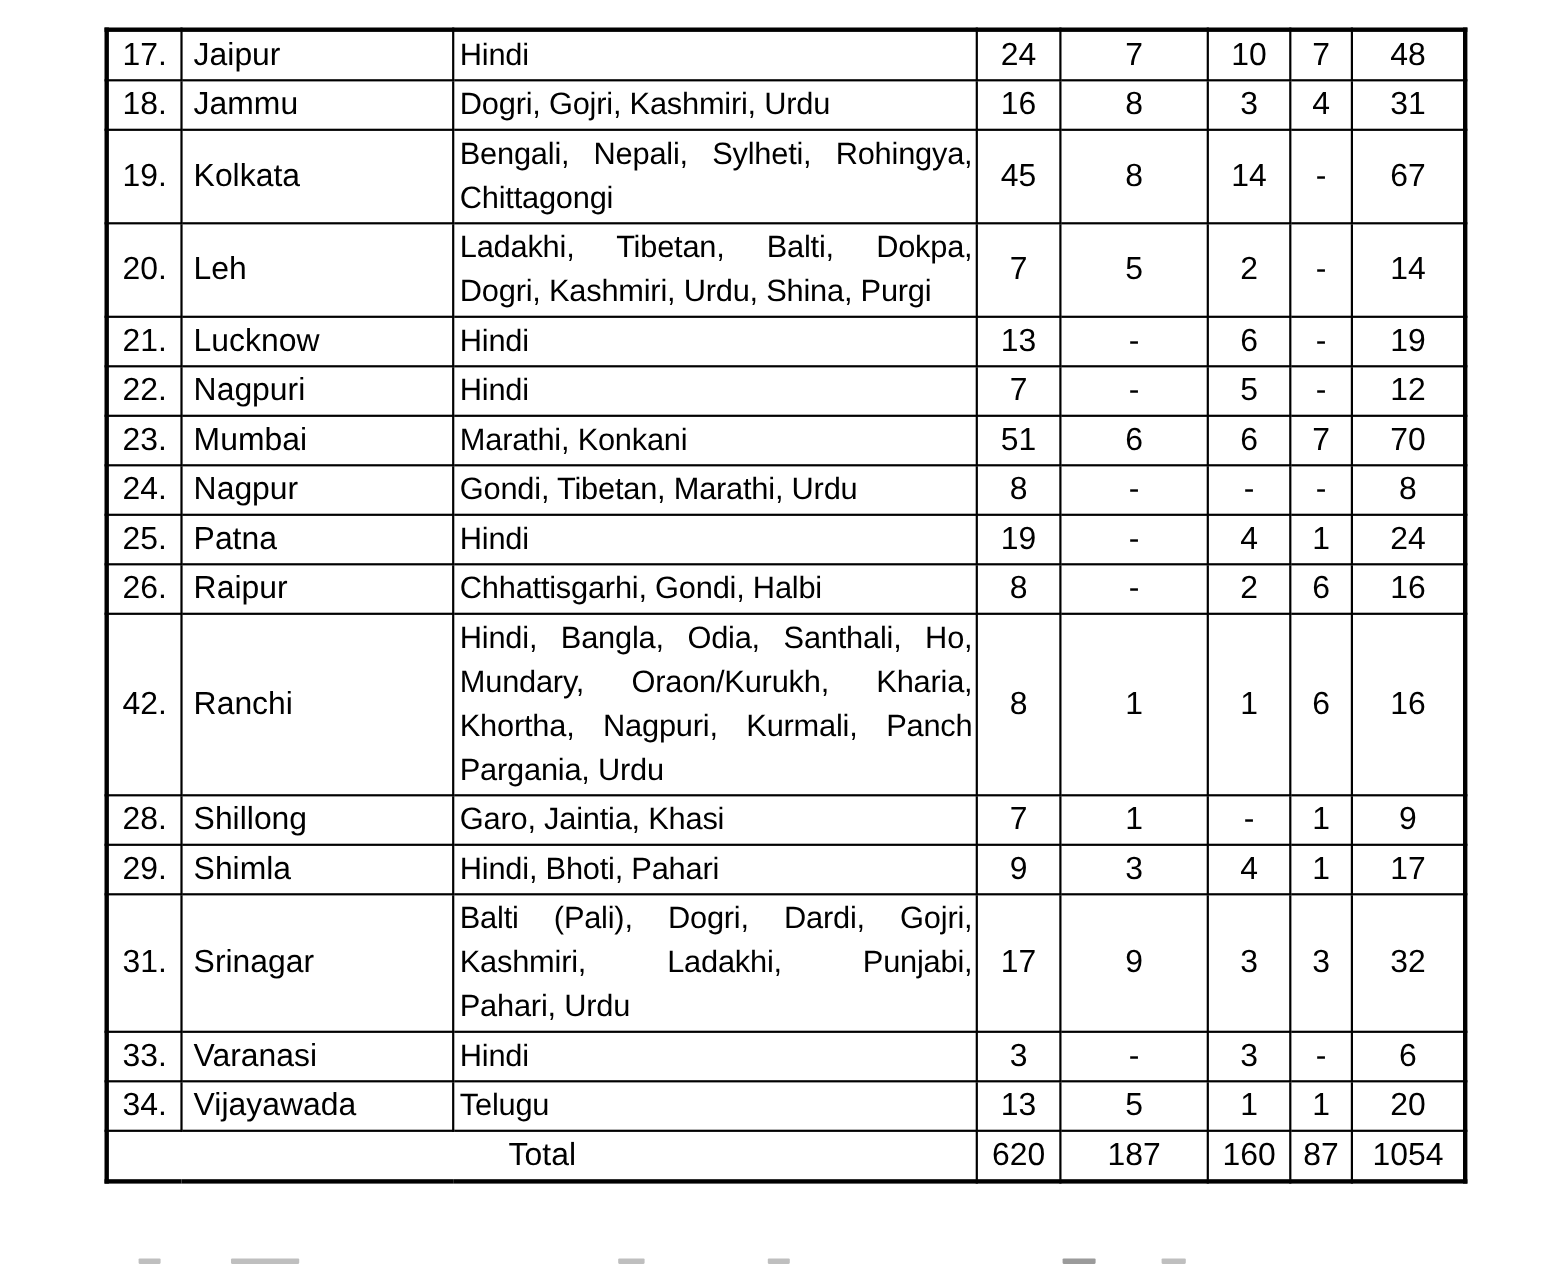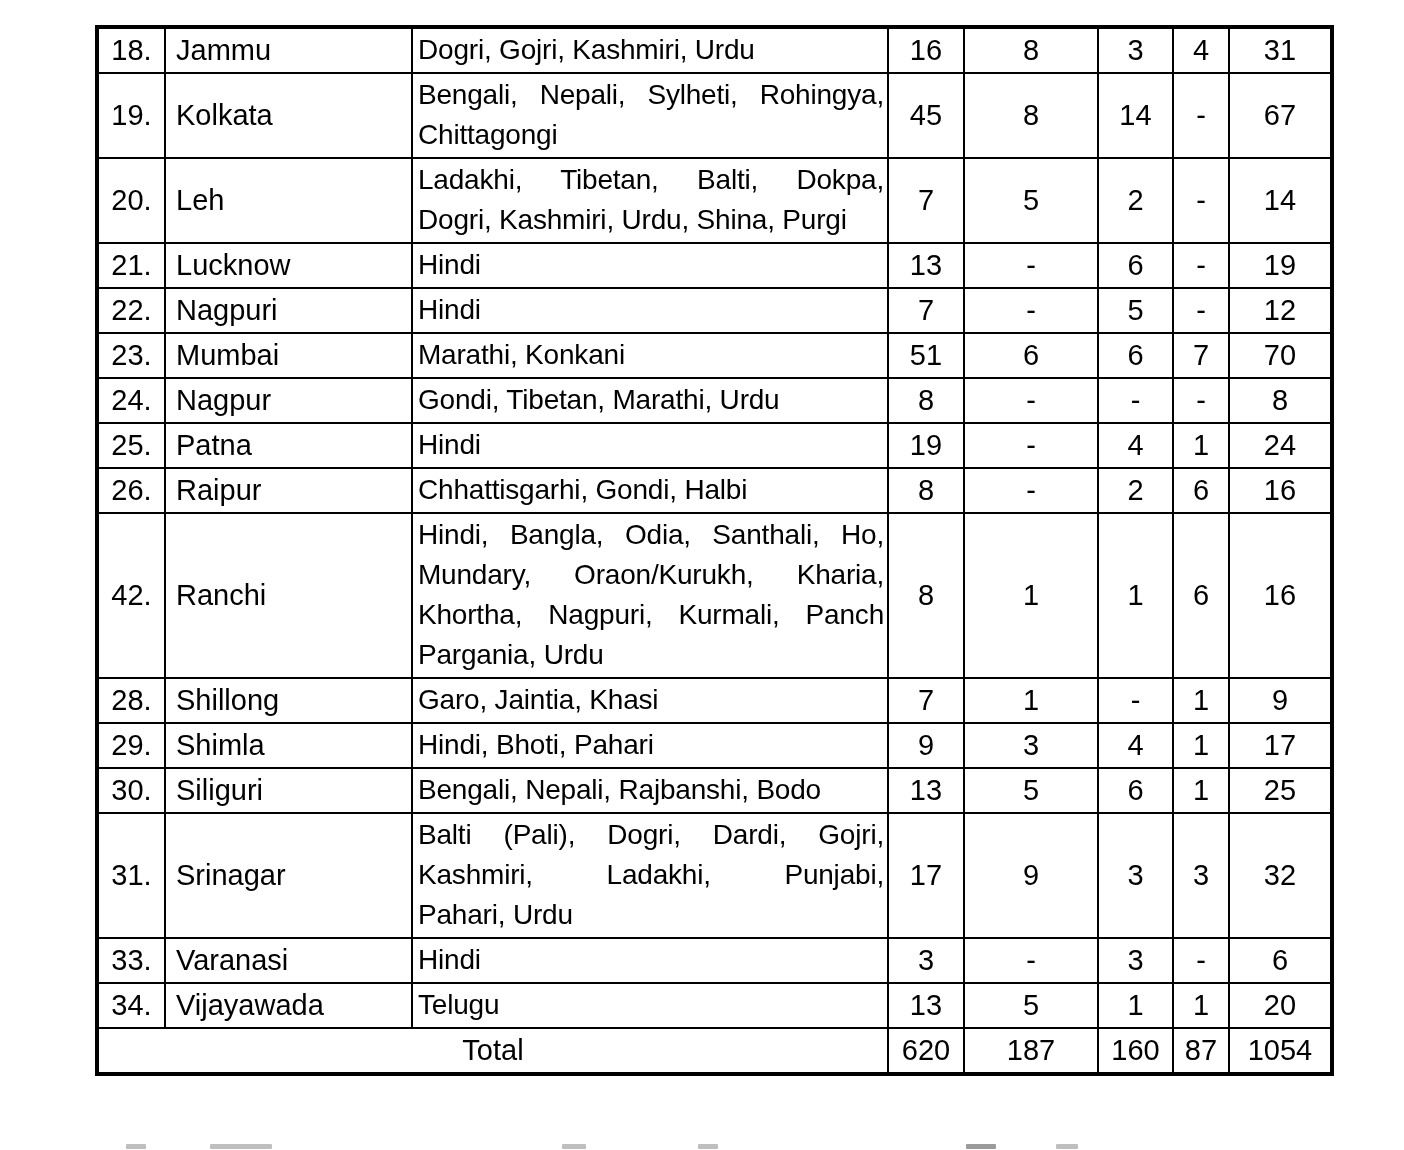--- a/index.html
+++ b/index.html
@@ -63,20 +63,32 @@
       <col style="width:247px">
       <col style="width:476px">
       <col style="width:76px">
       <col style="width:134px">
       <col style="width:75px">
       <col style="width:56px">
       <col style="width:103px">
     </colgroup>
     <tbody>
         <tr>
+          <td class="serial">17.</td>
+          <td class="city">Jaipur</td>
+          <td class="lang">
+            <div class="lang-line">Hindi</div>
+          </td>
+          <td class="num">24</td>
+          <td class="num">7</td>
+          <td class="num">10</td>
+          <td class="num">7</td>
+          <td class="num">48</td>
+        </tr>
+        <tr>
           <td class="serial">18.</td>
           <td class="city">Jammu</td>
           <td class="lang">
             <div class="lang-line">Dogri, Gojri, Kashmiri, Urdu</div>
           </td>
           <td class="num">16</td>
           <td class="num">8</td>
           <td class="num">3</td>
           <td class="num">4</td>
           <td class="num">31</td>
@@ -210,32 +222,20 @@
           <td class="serial">29.</td>
           <td class="city">Shimla</td>
           <td class="lang">
             <div class="lang-line">Hindi, Bhoti, Pahari</div>
           </td>
           <td class="num">9</td>
           <td class="num">3</td>
           <td class="num">4</td>
           <td class="num">1</td>
           <td class="num">17</td>
-        </tr>
-        <tr>
-          <td class="serial">30.</td>
-          <td class="city">Siliguri</td>
-          <td class="lang">
-            <div class="lang-line">Bengali, Nepali, Rajbanshi, Bodo</div>
-          </td>
-          <td class="num">13</td>
-          <td class="num">5</td>
-          <td class="num">6</td>
-          <td class="num">1</td>
-          <td class="num">25</td>
         </tr>
         <tr>
           <td class="serial">31.</td>
           <td class="city">Srinagar</td>
           <td class="lang">
             <div class="lang-line jline">Balti (Pali), Dogri, Dardi, Gojri,</div>
             <div class="lang-line jline">Kashmiri, Ladakhi, Punjabi,</div>
             <div class="lang-line">Pahari, Urdu</div>
           </td>
           <td class="num">17</td>

